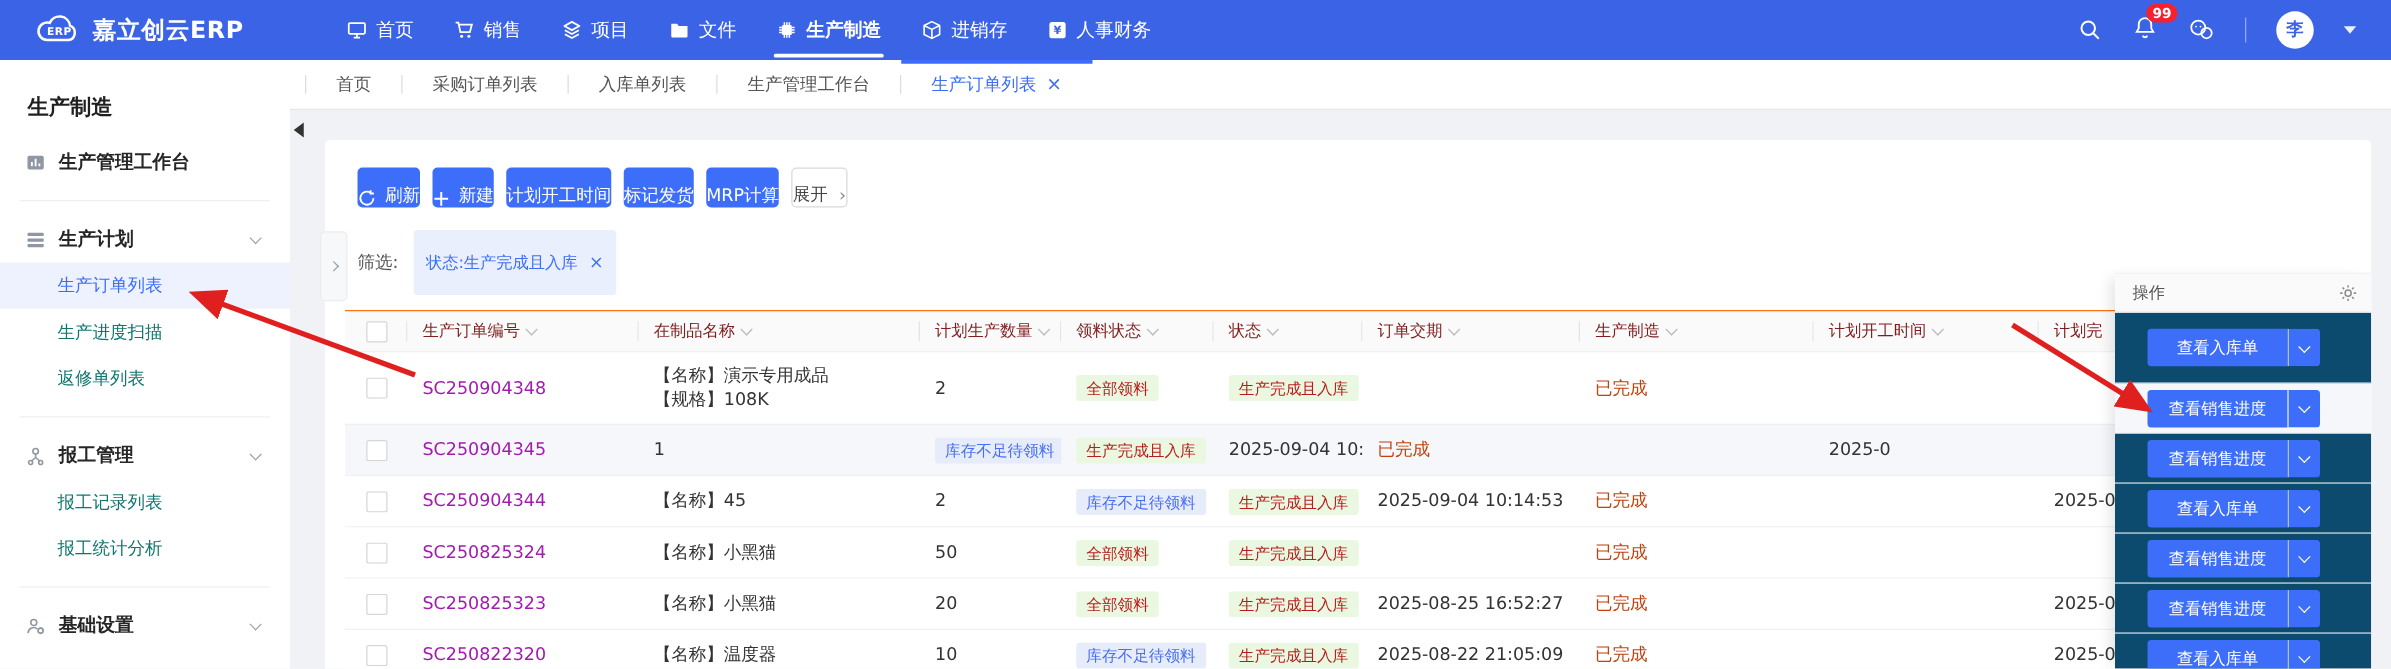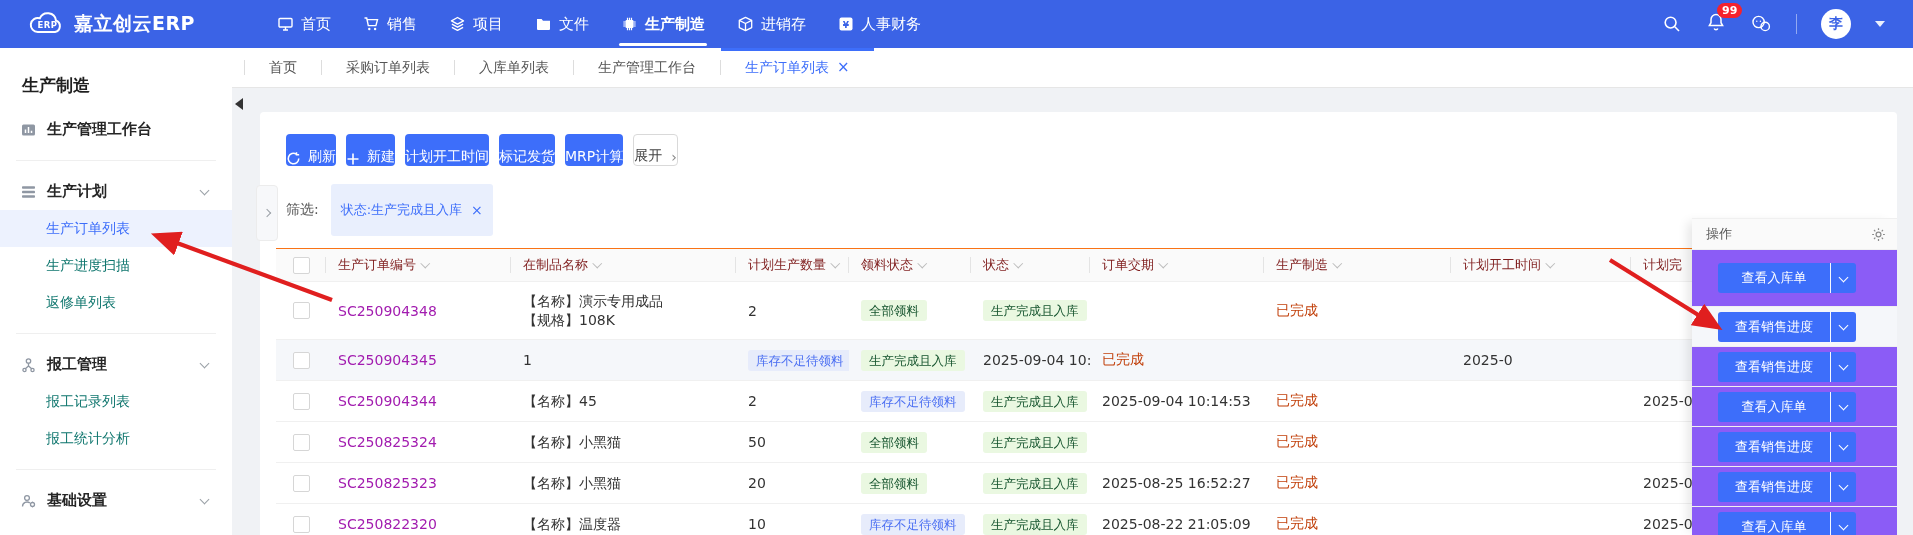--- a/index.html
+++ b/index.html
@@ -68,30 +68,30 @@
   .sort-chev{color:#BBBBBB;width:5.5px;height:5.5px;margin-top:-3px;cursor:pointer;flex:0 0 auto}
   .trow{border-bottom:1px solid #F0F0F0;font-size:14px;color:#333;height:40px;background:#fff}
   .trow.tall{height:57px}
   .trow.hl{background:#F5F7FA}
   .td{padding-left:12px;overflow:hidden;white-space:nowrap}
   .td-cb{display:flex;justify-content:center;padding-left:0}
   .cb{width:15px;height:15px;border:1px solid #D6D6D6;border-radius:2px;background:#fff;cursor:pointer}
   a.lnk{color:#a21caf;text-decoration:none;cursor:pointer}
   .namecell{white-space:normal;line-height:19px}
   .chip{display:inline-block;font-size:12.5px;padding:2px 8px;border-radius:3px;line-height:17px}
-  .chip.green{color:#14532d;background:#EAF8E1}
+  .chip.green{color:#b91c1c;background:#EAF8E1}
   .chip.blue{color:#4A6EF2;background:#E7ECFB}
   .dot{color:#555;margin-left:6px}
   .proc{color:#c2410c;cursor:pointer}
 
   
   .action-col{position:absolute;left:1460px;top:130px;width:205px;height:317px;background:#fff;box-shadow:-8px 0 10px -4px rgba(0,0,0,.10);z-index:5;overflow:hidden}
   .ac-head{height:32px;background:#FAFAFA;border-top:1px solid #F0F0F0;border-bottom:1px solid #F0F0F0;display:flex;align-items:center;padding-left:14px;font-size:13px;color:#555;position:relative;box-sizing:border-box}
   .ac-gear{position:absolute;right:11px;top:8px;cursor:pointer}
-  .ac-row{display:flex;align-items:center;padding-left:26px;border-bottom:1px solid #F0F0F0;background:#8b5cf6;box-sizing:border-box}
+  .ac-row{display:flex;align-items:center;padding-left:26px;border-bottom:1px solid #F0F0F0;background:#0c4a6e;box-sizing:border-box}
   .ac-row.hl{background:#F5F7FA}
   .sbtn{display:flex}
   .sbtn .main{width:112px;height:30px;background:#3D6EFA;color:#fff;font-size:13px;display:flex;align-items:center;justify-content:center;border-radius:3px 0 0 3px;cursor:pointer;white-space:nowrap}
   .sbtn .arrow{width:26px;height:30px;background:#3D6EFA;border-left:1.5px solid rgba(255,255,255,.95);border-radius:0 3px 3px 0;display:flex;align-items:center;justify-content:center;cursor:pointer;box-sizing:border-box}
   .sbtn .arrow .chev{color:#fff;width:6px;height:6px;margin-top:-2px}
 
   .scrollbar{position:absolute;left:1652px;top:174px;width:8px;height:268px}
   .scroll-thumb{width:8px;height:100%;background:#D9D9D9;border-radius:4px;cursor:pointer}
 
   .annotations{position:absolute;left:0;top:0;width:1913px;height:535px;pointer-events:none;z-index:50}

